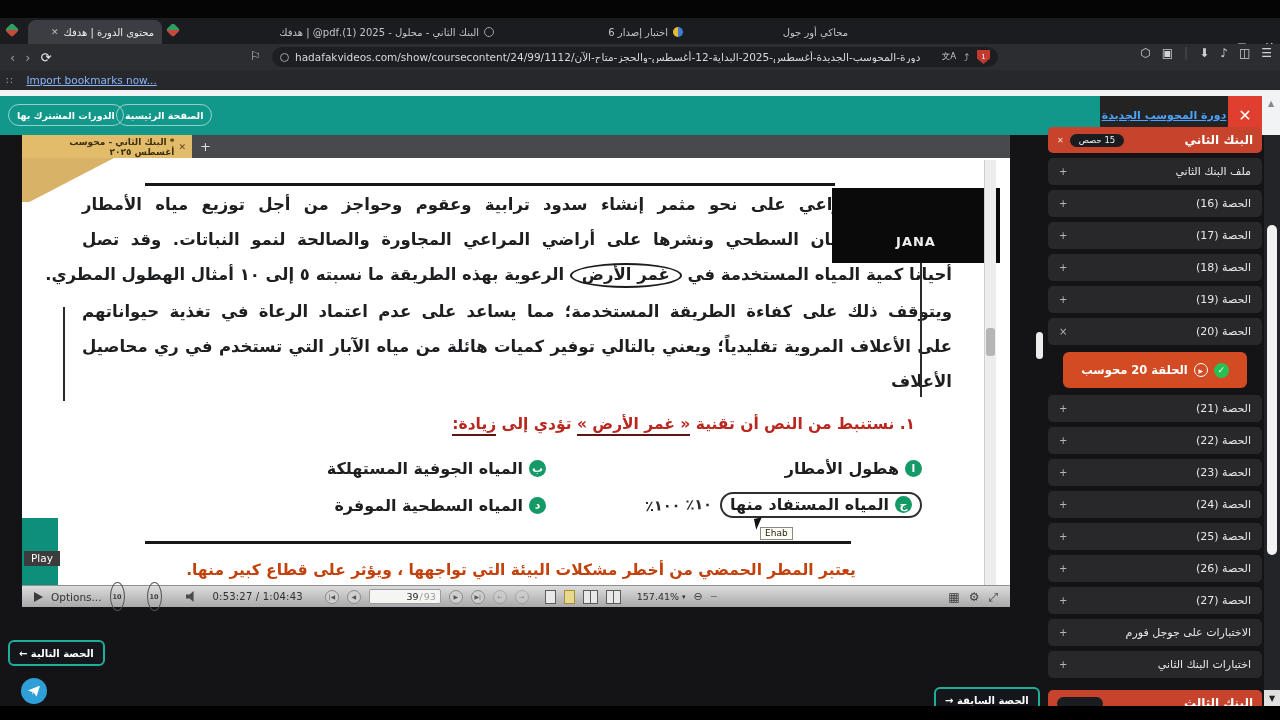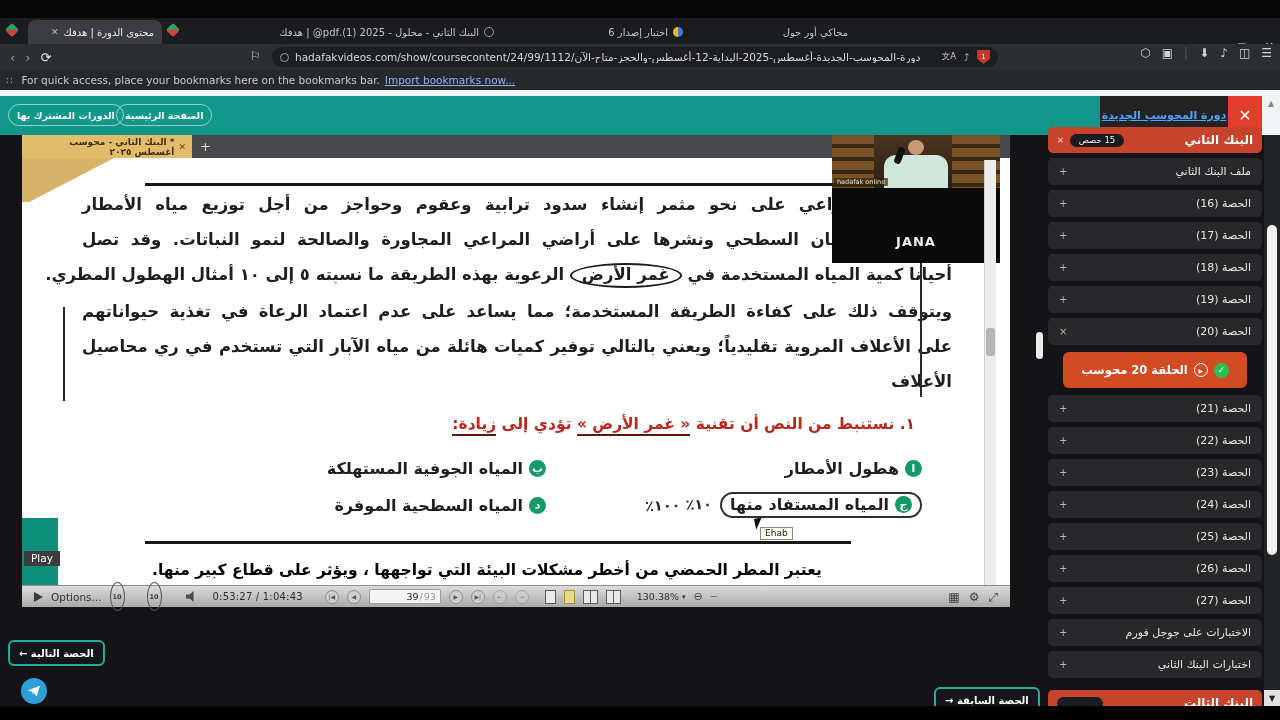--- a/index.html
+++ b/index.html
@@ -73,21 +73,21 @@
 
   .opt-row { position:absolute; left:100px; right:88px; height:34px; display:flex; direction:rtl; align-items:center; }
   .opt-cell-r { flex:0 0 47%; display:flex; align-items:center; gap:6px; direction:rtl; }
   .opt-cell-l { flex:0 0 53%; display:flex; align-items:center; gap:6px; direction:rtl; }
   .opt-letter { width:17px; height:17px; border-radius:50%; background:#149a67; color:#fff; font-size:11px; font-weight:bold;
                 display:flex; align-items:center; justify-content:center; flex:0 0 17px; }
   .opt-text { color:#1d1e20; font-size:16px; font-weight:bold; white-space:nowrap; }
   .sel-box { display:flex; align-items:center; gap:6px; border:2.2px solid #2e2e2e; border-radius:16px; padding:1px 8px 2px 8px; }
   .annot { color:#2b2b2b; font-size:14.5px; font-weight:bold; transform:rotate(-2deg); margin-right:2px; white-space:nowrap; }
 
-  .doc-footer { left:130px; right:120px; top:426px; direction:rtl; text-align:left; color:#000000; font-size:15.5px; font-weight:bold; white-space:nowrap; }
+  .doc-footer { left:130px; right:120px; top:426px; direction:rtl; text-align:center; color:#c2410c; font-size:15.5px; font-weight:bold; white-space:nowrap; }
 
   
   .cam { left:810px; top:0; width:168px; height:53px; background:linear-gradient(180deg,#4a3420,#2e2013); overflow:hidden; }
   .cam .shelfL { position:absolute; left:0; top:0; width:42px; height:100%; background:repeating-linear-gradient(180deg,#7c5526 0 9px,#3a2812 9px 13px); opacity:.95; }
   .cam .shelfR { position:absolute; right:0; top:0; width:48px; height:100%; background:repeating-linear-gradient(180deg,#7c5526 0 9px,#3a2812 9px 13px); opacity:.95; }
   .cam .head { position:absolute; left:76px; top:5px; width:16px; height:15px; background:#c9996f; border-radius:50%; }
   .cam .torso { position:absolute; left:52px; top:20px; width:64px; height:33px; background:#cfe6da; border-radius:12px 12px 0 0; }
   .cam .mic { position:absolute; left:64px; top:12px; width:7px; height:17px; background:#101010; border-radius:3px; transform:rotate(20deg); }
   .cam .wm { position:absolute; left:2px; bottom:2px; background:rgba(45,34,14,.65); color:#e9e2cb; font-size:6.5px; padding:0 3px; }
   .jana { left:810px; top:53px; width:168px; height:75px; background:#0a0a0b; display:flex; align-items:flex-end; justify-content:center; padding-bottom:14px;text-align:right; }
@@ -219,21 +219,20 @@
     <span>▣</span>
     <span style="color:#55565a;">|</span>
     <span>⬇</span>
     <span>♪</span>
     <span>◫</span>
     <span>☰</span>
   </div>
 
   <div class="abs bmbar">
     <span class="bm-profile">∷</span>
-    <span>For quick access, place your bookmarks here on the bookmarks bar.</span>
     <span class="bm-link">Import bookmarks now...</span>
   </div>
 
   <div class="abs nav-white"></div>
   <div class="abs nav-teal"></div>
   <div class="nav-btn" style="left:8px;">الدورات المشترك بها</div>
   <div class="nav-btn" style="left:116px;">الصفحة الرئيسية</div>
   <div class="abs course-link-box">
     <span class="course-link">دورة المحوسب الجديدة</span>
   </div>
@@ -302,28 +301,20 @@
       </div>
       <div class="opt-cell-l">
         <span class="opt-letter">د</span>
         <span class="opt-text">المياه السطحية الموفرة</span>
       </div>
     </div>
 
     <div class="abs hr-bottom"></div>
     <div class="abs doc-footer">يعتبر المطر الحمضي من أخطر مشكلات البيئة التي تواجهها ، ويؤثر على قطاع كبير منها.</div>
 
-    <div class="abs cam">
-      <div class="shelfL"></div>
-      <div class="shelfR"></div>
-      <div class="head"></div>
-      <div class="torso"></div>
-      <div class="mic"></div>
-      <div class="wm">hadafak online</div>
-    </div>
     <div class="abs jana">
       <span>JANA</span>
     </div>
 
     <div class="abs cursor-wrap">
       <div class="cursor-arrow"></div>
       <div class="cursor-tip">Ehab</div>
     </div>
 
     <div class="abs playrect"></div>
@@ -348,21 +339,21 @@
       </span>
       <span class="pgbtn">▶</span>
       <span class="pgbtn">▶|</span>
       <span class="pgbtn dim">←</span>
       <span class="pgbtn dim">→</span>
       <span class="layic" style="margin-left:8px;"></span>
       <span class="layic hl"></span>
       <span class="layic dual"></span>
       <span class="layic dual"></span>
       <span class="vc-zoom" style="margin-left:8px;">
-        <span>130.38%</span>
+        <span>157.41%</span>
         <span style="font-size:7px;">▾</span>
       </span>
       <span style="font-size:11px;">⊖</span>
       <span style="font-size:10px;color:#6a6a6a;">─</span>
       <span class="vc-right">
         <span>▦</span>
         <span>⚙</span>
         <span>⤢</span>
       </span>
     </div>

